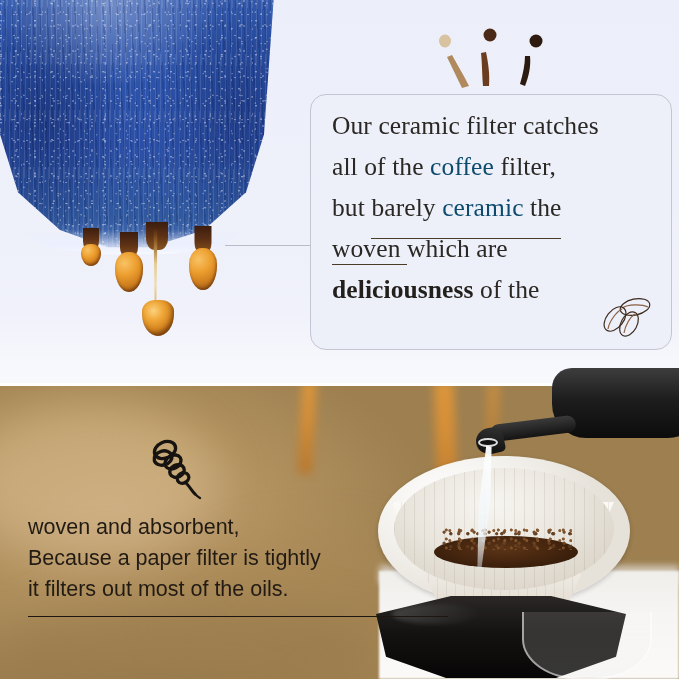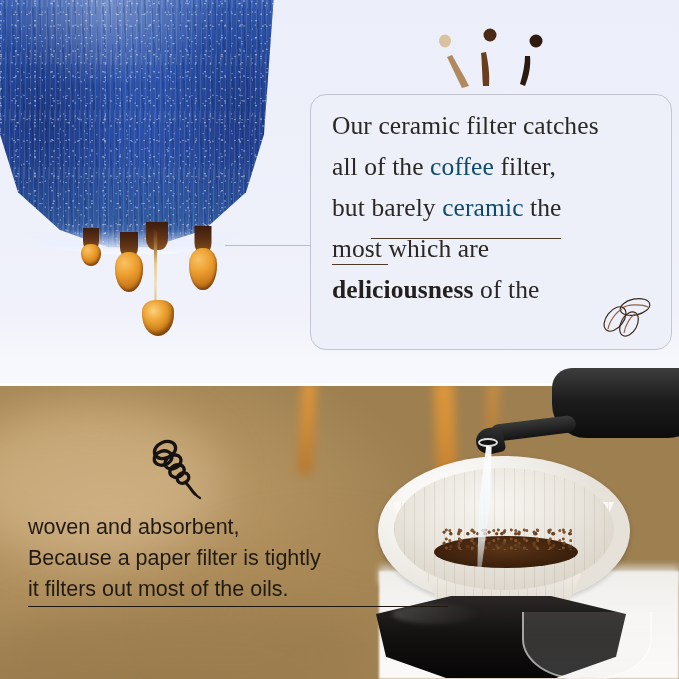--- a/index.html
+++ b/index.html
@@ -279,21 +279,21 @@
   }
 
   
   .swirl { position:absolute; left:148px; top:436px; width:70px; height:66px; }
 
   .bot-text {
     position:absolute; left:28px; top:512px; width:420px;
     font-size:21.5px; line-height:31px; color:#211b14;
   }
   .bot-line { display:block; white-space:nowrap; }
-  .bot-u { border-bottom:1.5px solid #1d1710; padding-bottom:1px; }
+  .bot-u { border-bottom:1.5px solid #1d1710; padding-bottom:11px; }
 </style>
 </head>
 <body>
 
 <div id="canvas">
 
   <div class="panel-top">
 
     <div class="top-plane"></div>
 
@@ -335,21 +335,21 @@
       </svg>
     </div>
 
     <div class="callout-line"></div>
 
     <div class="info-box">
       <div class="info-text">
         <span class="t-dark">Our ceramic filter catches</span><br>
         <span class="t-dark">all of the </span><span class="t-tan">coffee</span><span class="t-dark"> filter,</span><br>
         <span class="t-dark">but </span><span class="t-dark u-line">barely </span><span class="t-tan u-line">ceramic </span><span class="t-dark u-line">the </span><br>
-        <span class="t-dark u-line2">most </span><span class="t-dark">which are</span><br>
+        <span class="t-dark u-line2">woven </span><span class="t-dark">which are</span><br>
         <span class="t-bold">deliciousness</span><span class="t-dark"> of the</span><br>
       </div>
 
       <div class="beans-doodle">
         <svg width="64" height="46" viewBox="0 0 64 46">
           <g fill="none" stroke="#3b2a1e" stroke-width="1.2">
             <ellipse cx="40" cy="14" rx="15" ry="8" transform="rotate(-12 40 14)"></ellipse>
             <path d="M27 15 C33 11, 47 11, 53 14" stroke="#8a5f42"></path>
             <ellipse cx="20" cy="26" rx="14" ry="8.5" transform="rotate(-52 20 26)"></ellipse>
             <path d="M13 36 C14 29, 21 19, 27 16" stroke="#8a5f42"></path>

